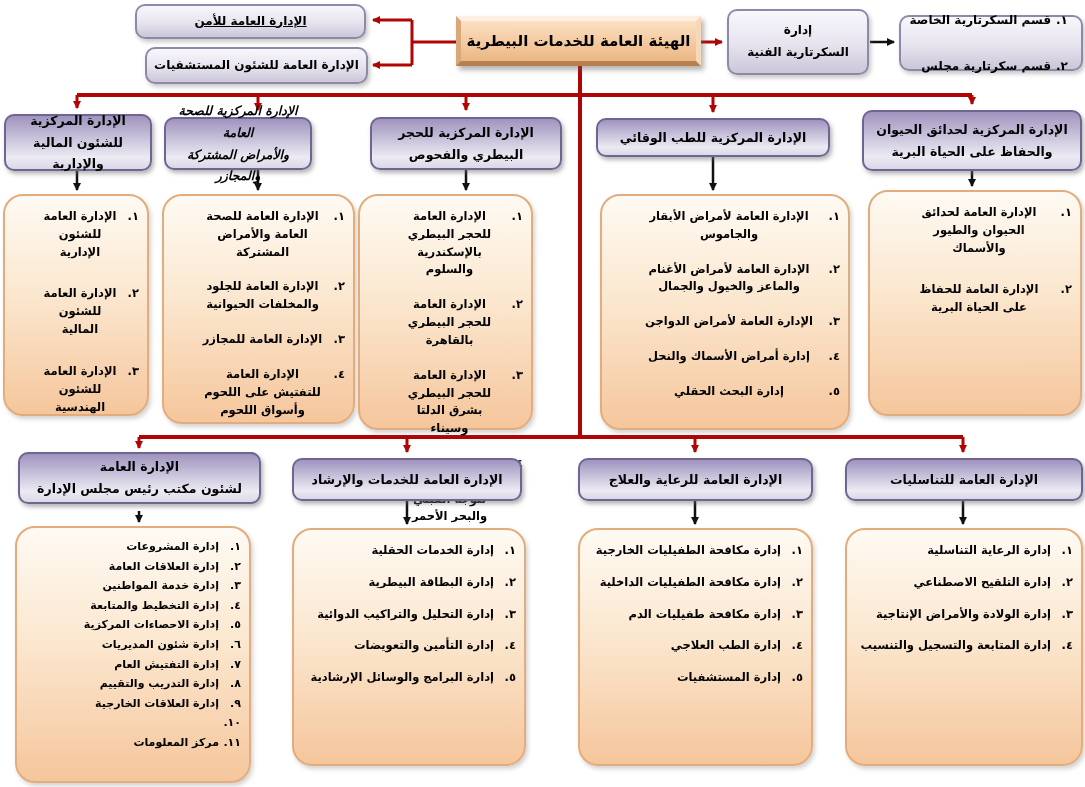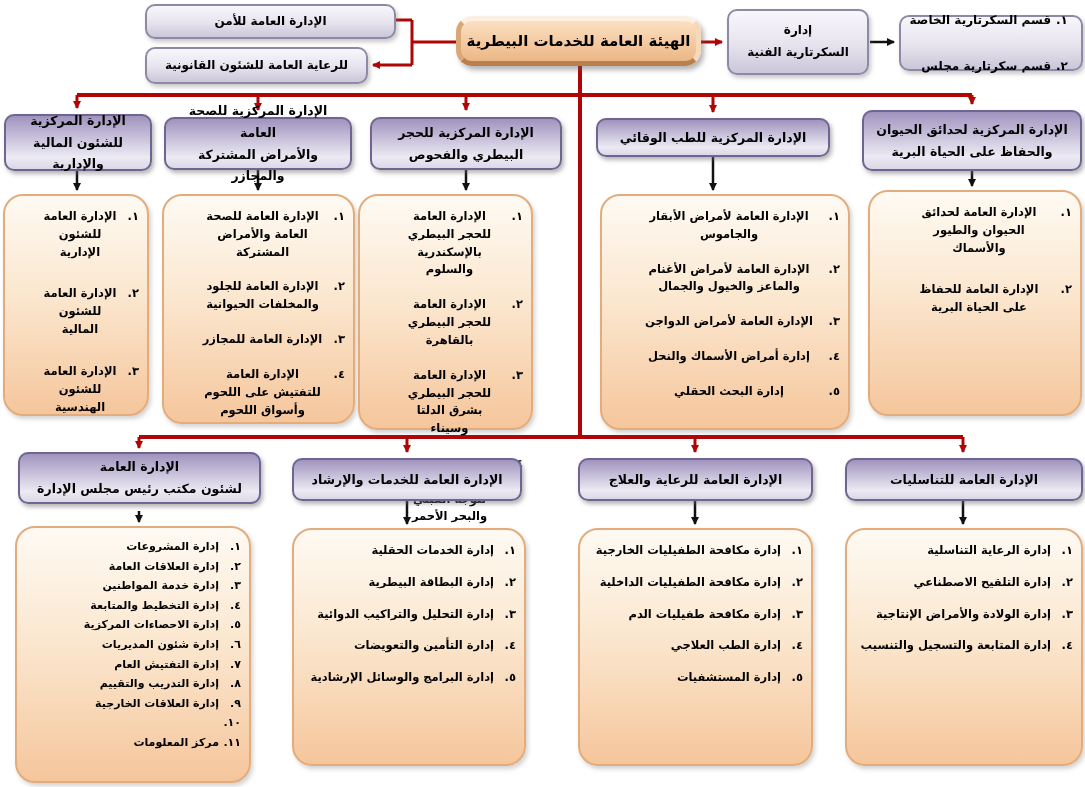--- a/index.html
+++ b/index.html
@@ -1,20 +1,20 @@
 <!DOCTYPE html>
 <html lang="ar" dir="rtl"><head>
 <meta charset="utf-8">
 <style>
   html,body{margin:0;padding:0;background:#ffffff;}
   body{font-family:"DejaVu Sans","Liberation Sans",sans-serif;}
   .canvas{position:relative;width:1085px;height:787px;background:#ffffff;overflow:hidden;direction:rtl;}
   .connectors{position:absolute;left:0;top:0;width:1085px;height:787px;pointer-events:none;}
 
-  .box{position:absolute;box-sizing:border-box;color:#000;font-weight:bold;text-align:center;border-radius:16px;}
+  .box{position:absolute;box-sizing:border-box;color:#000;font-weight:bold;text-align:center;}
 
   
   .title3d{
     background:linear-gradient(180deg,#fbe0c4 0%,#f3c79c 60%,#eab787 100%);
     border-top:5px solid #fdf0e2;
     border-right:5px solid #f7d8b8;
     border-left:5px solid #c8placeholder;
     border-left:5px solid #d9a878;
     border-bottom:5px solid #b9804e;
     box-shadow:3px 4px 5px rgba(90,90,90,.45);
@@ -117,35 +117,35 @@
 
       <path d="M139,511 V522" marker-end="url(#ab)"></path>
       <path d="M407,501 V524" marker-end="url(#ab)"></path>
       <path d="M695,501 V524" marker-end="url(#ab)"></path>
       <path d="M963,501 V524" marker-end="url(#ab)"></path>
     </g>
   </svg>
 
   <div class="box title3d" style="left:456px;top:16px;width:245px;height:50px;">الهيئة العامة للخدمات البيطرية</div>
 
-  <div class="box lav" style="left:145px;top:4px;width:251px;height:35px;">الإدارة العامة للأمن</div>
-  <div class="box lav" style="left:145px;top:47px;width:223px;height:37px;">للرعاية العامة للشئون القانونية</div>
+  <div class="box lav" style="left:135px;top:4px;width:231px;height:35px;text-decoration:underline;">الإدارة العامة للأمن</div>
+  <div class="box lav" style="left:145px;top:47px;width:223px;height:37px;">الإدارة العامة للشئون المستشفيات</div>
 
   <div class="box lav" style="left:727px;top:9px;width:142px;height:66px;">إدارة
 السكرتارية الفنية</div>
   <div class="box lav" style="left:899px;top:15px;width:184px;height:56px;padding:2px 8px;">
     <ul class="deplist" style="list-style:none;margin:0;padding:0;width:100%;">
       <li style="display:flex;direction:rtl;"><span class="num" style="min-width:22px;">١.</span><span>قسم السكرتارية الخاصة</span></li>
       <li style="display:flex;direction:rtl;"><span class="num" style="min-width:22px;">٢.</span><span>قسم سكرتارية مجلس</span></li>
     </ul>
   </div>
 
   <div class="box hdr" style="left:4px;top:114px;width:148px;height:57px;">الإدارة المركزية
 للشئون المالية والإدارية</div>
-  <div class="box hdr" style="left:164px;top:117px;width:188px;height:53px;">الإدارة المركزية للصحة العامة
+  <div class="box hdr" style="left:164px;top:117px;width:148px;height:53px;font-style:italic;">الإدارة المركزية للصحة العامة
 والأمراض المشتركة والمجازر</div>
   <div class="box hdr" style="left:370px;top:117px;width:192px;height:53px;">الإدارة المركزية للحجر
 البيطري والفحوص</div>
   <div class="box hdr" style="left:596px;top:118px;width:234px;height:39px;">الإدارة المركزية للطب الوقائي</div>
   <div class="box hdr" style="left:862px;top:110px;width:220px;height:61px;">الإدارة المركزية لحدائق الحيوان
 والحفاظ على الحياة البرية</div>
 
   <div class="box cnt list-center gap-xl" style="left:3px;top:194px;width:146px;height:222px;">
     <ul>
       <li>

